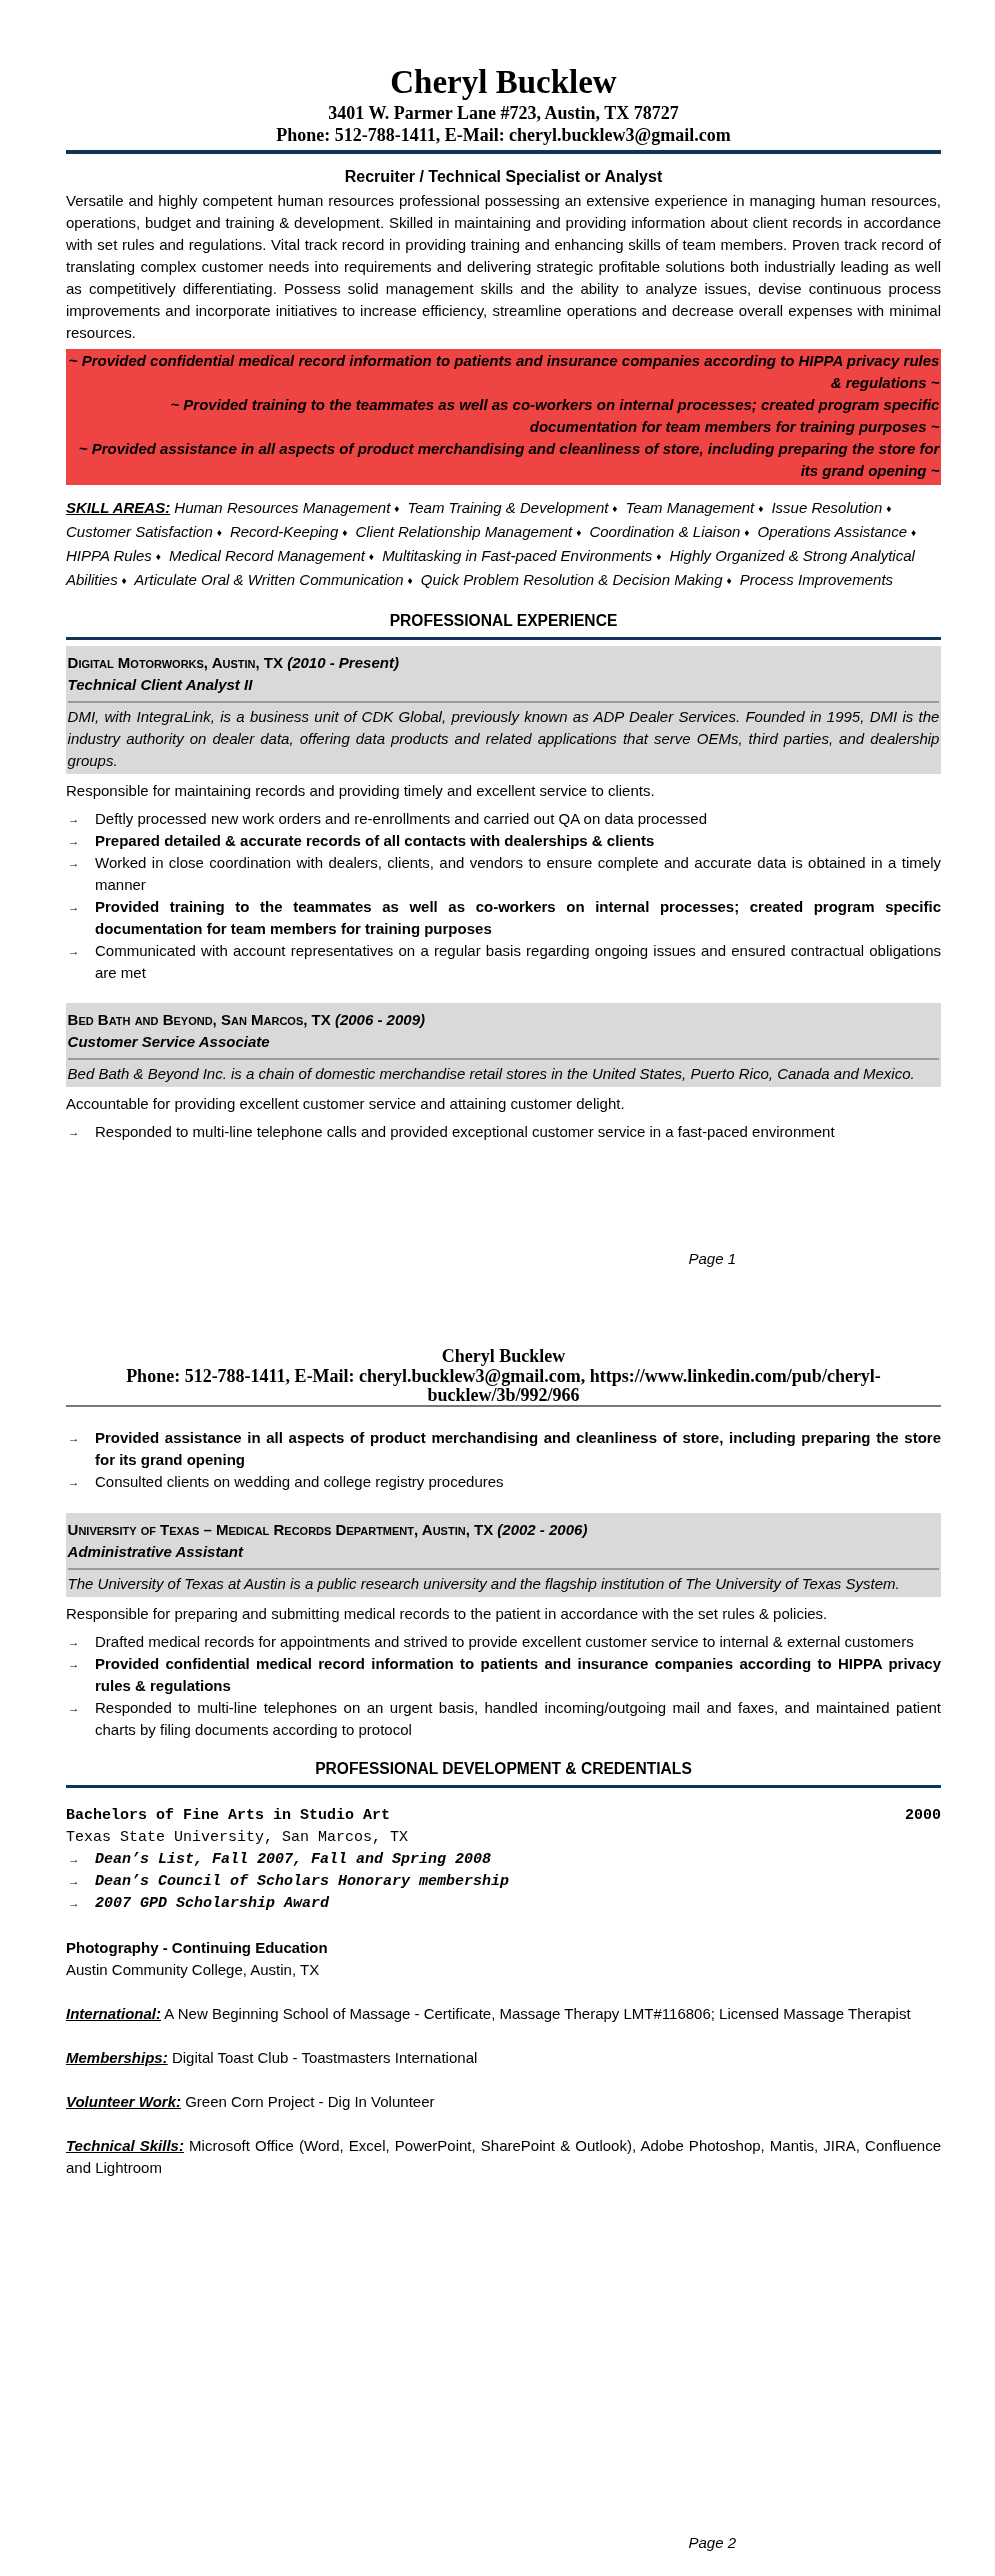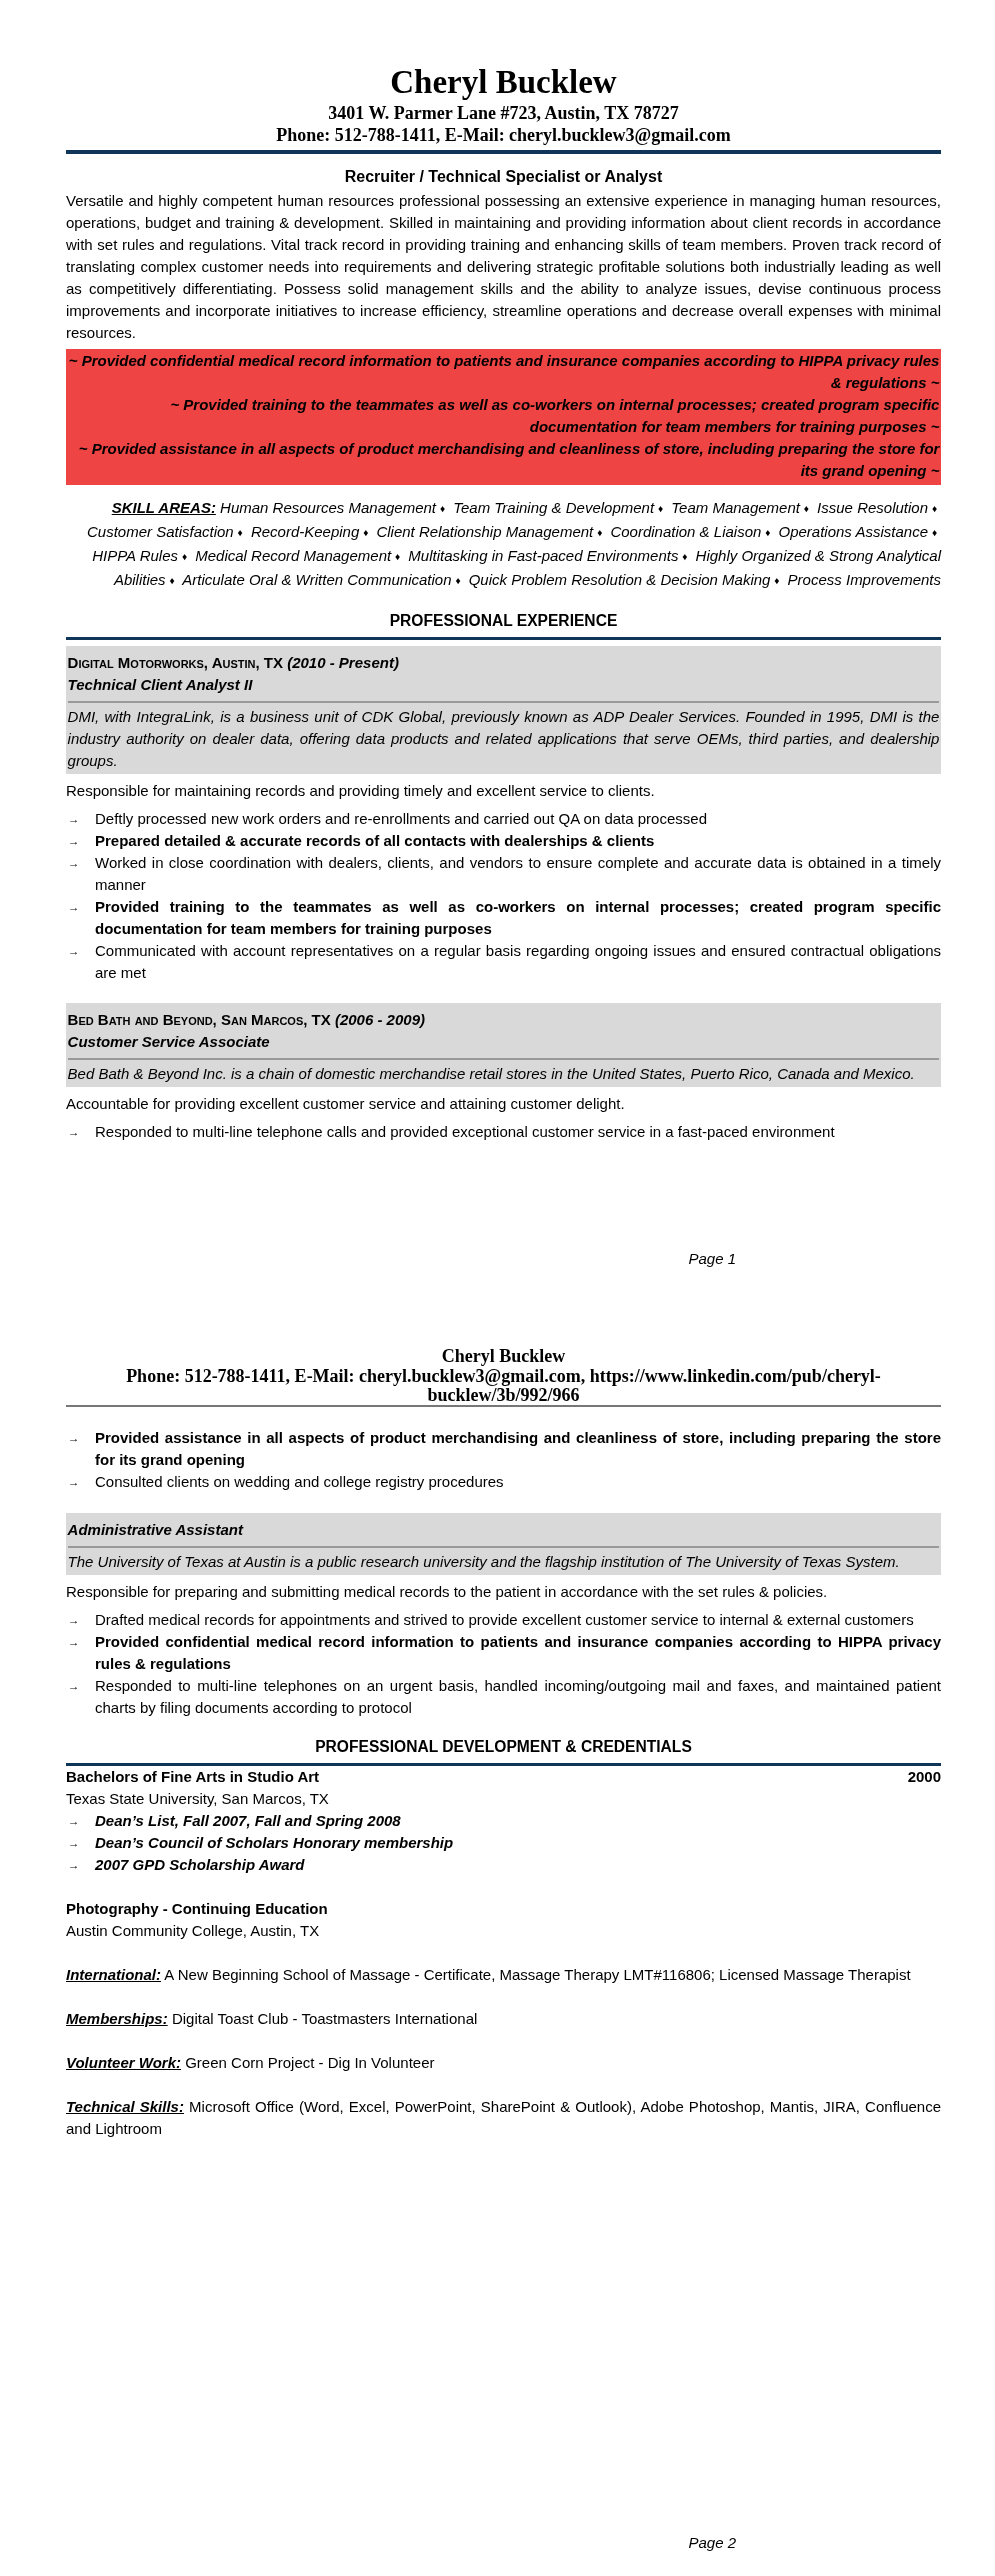--- a/index.html
+++ b/index.html
@@ -27,21 +27,21 @@
   .rule-gray { height: 2.3px; background: #999999; }
 
   .objective { text-align: center; font-weight: bold; font-size: 16px; line-height: 23.4px; margin-top: 11px; }
   .summary { text-align: justify; margin-top: 1.6px; }
 
   .highlights {
     background: #ef4444; margin-top: 4.7px; padding: 1.6px 1.6px 2.3px 1.6px;
     text-align: right; font-weight: bold; font-style: italic;
   }
 
-  .skills { text-align: right; font-style: italic; margin-top: 12.5px; }
+  .skills { text-align: left; font-style: italic; margin-top: 12.5px; }
   .skills .lbl { font-weight: bold; text-decoration: underline; }
   .skills .dot { font-style: normal; font-size: 10.2px; margin: 0 3.9px; position: relative; top: -1.6px; }
 
   .section-title { text-align: center; font-weight: bold; font-size: 15.6px; line-height: 22px; }
 
   .job-box { background: #d9d9d9; padding: 0 1.6px; }
   .job-head { padding-top: 6px; }
   .company { font-weight: bold; font-variant: small-caps; font-size: 15px; }
   .company .dates { font-style: italic; font-variant: normal; }
   .role { font-weight: bold; font-style: italic; padding-bottom: 4.7px; }
@@ -144,36 +144,40 @@
     </div>
     <div class="rule-gray" style="height:1.6px; background:#777;"></div>
 
     <ul class="arrows" id="job1-bullets-cont" style="margin-top:20.3px;">
         <li class="bold"><span class="arr">→</span><span class="txt">Provided assistance in all aspects of product merchandising and cleanliness of store, including preparing the store for its grand opening</span></li>
         <li><span class="arr">→</span><span class="txt">Consulted clients on wedding and college registry procedures</span></li>
       </ul>
 
     <div class="job-box" style="margin-top:20.3px;">
       <div class="job-head">
+        <div class="company">
+          <span>University of Texas – Medical Records Department, Austin, TX</span>
+          <span class="dates">(2002 - 2006)</span>
+        </div>
         <div class="role">Administrative Assistant</div>
       </div>
       <div class="rule-gray"></div>
       <div class="job-desc">The University of Texas at Austin is a public research university and the flagship institution of The University of Texas System.</div>
     </div>
     <div class="resp">Responsible for preparing and submitting medical records to the patient in accordance with the set rules &amp; policies.</div>
     <ul class="arrows" id="job2-bullets">
         <li><span class="arr">→</span><span class="txt">Drafted medical records for appointments and strived to provide excellent customer service to internal &amp; external customers</span></li>
         <li class="bold"><span class="arr">→</span><span class="txt">Provided confidential medical record information to patients and insurance companies according to HIPPA privacy rules &amp; regulations</span></li>
         <li><span class="arr">→</span><span class="txt">Responded to multi-line telephones on an urgent basis, handled incoming/outgoing mail and faxes, and maintained patient charts by filing documents according to protocol</span></li>
       </ul>
 
     <div class="section-title" style="margin-top:17px;">PROFESSIONAL DEVELOPMENT &amp; CREDENTIALS</div>
     <div class="rule-thick" style="margin-top:4.7px; height:3.1px;"></div>
 
-    <div style="margin-top:0;">
+    <div style="margin-top:17px;font-family:Liberation Mono, monospace;">
       <div class="edu-row">
         <span>Bachelors of Fine Arts in Studio Art</span>
         <span>2000</span>
       </div>
       <div>Texas State University, San Marcos, TX</div>
       <ul class="arrows tight italic" id="honors">
           <li class="bold"><span class="arr">→</span><span class="txt">Dean’s List, Fall 2007, Fall and Spring 2008</span></li>
           <li class="bold"><span class="arr">→</span><span class="txt">Dean’s Council of Scholars Honorary membership</span></li>
           <li class="bold"><span class="arr">→</span><span class="txt">2007 GPD Scholarship Award</span></li>
         </ul>

